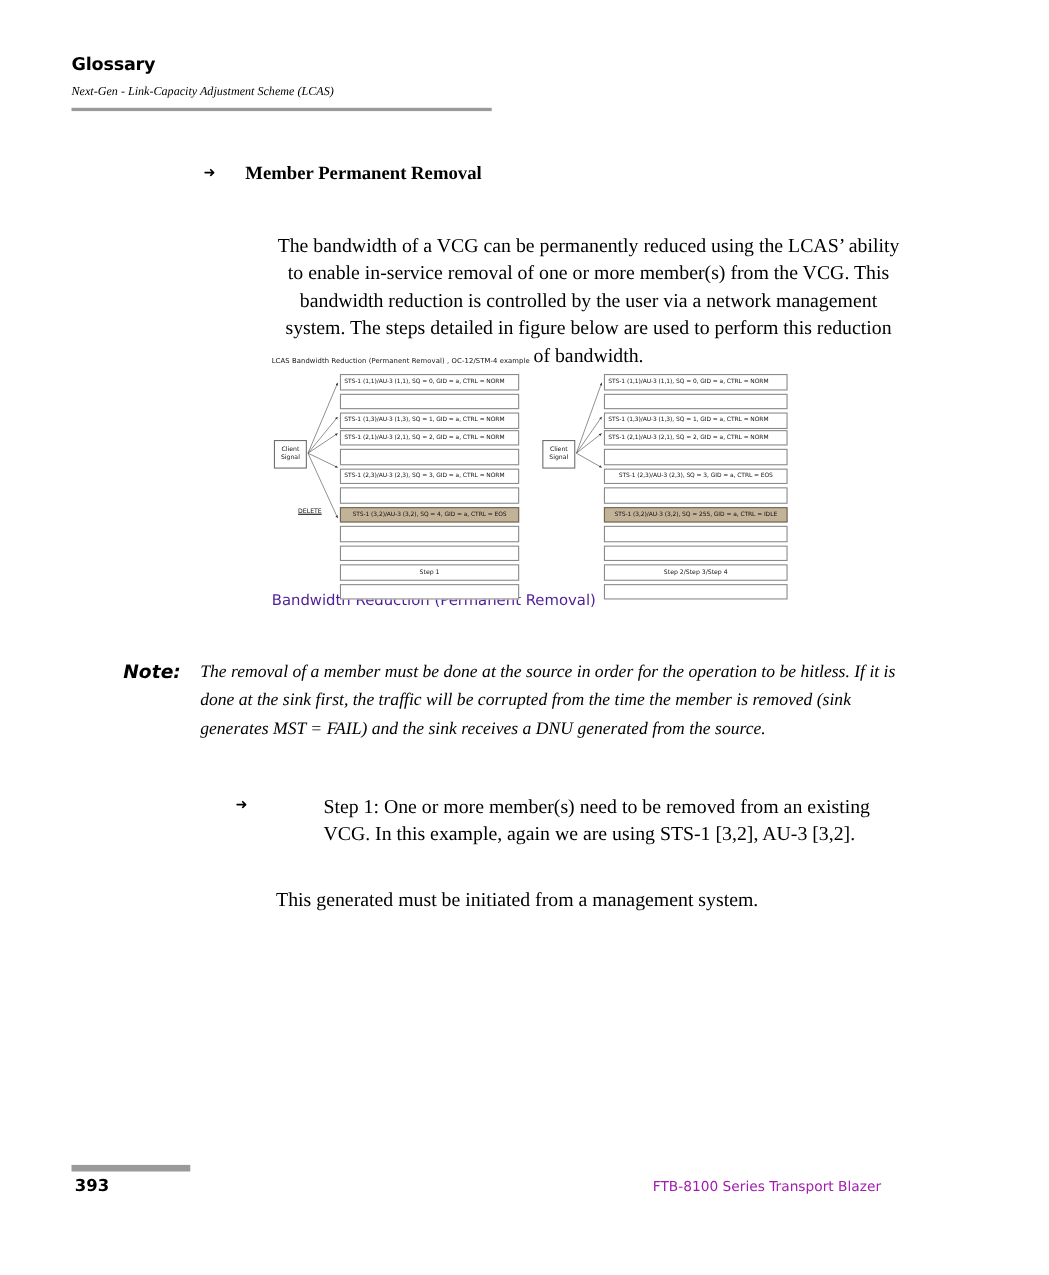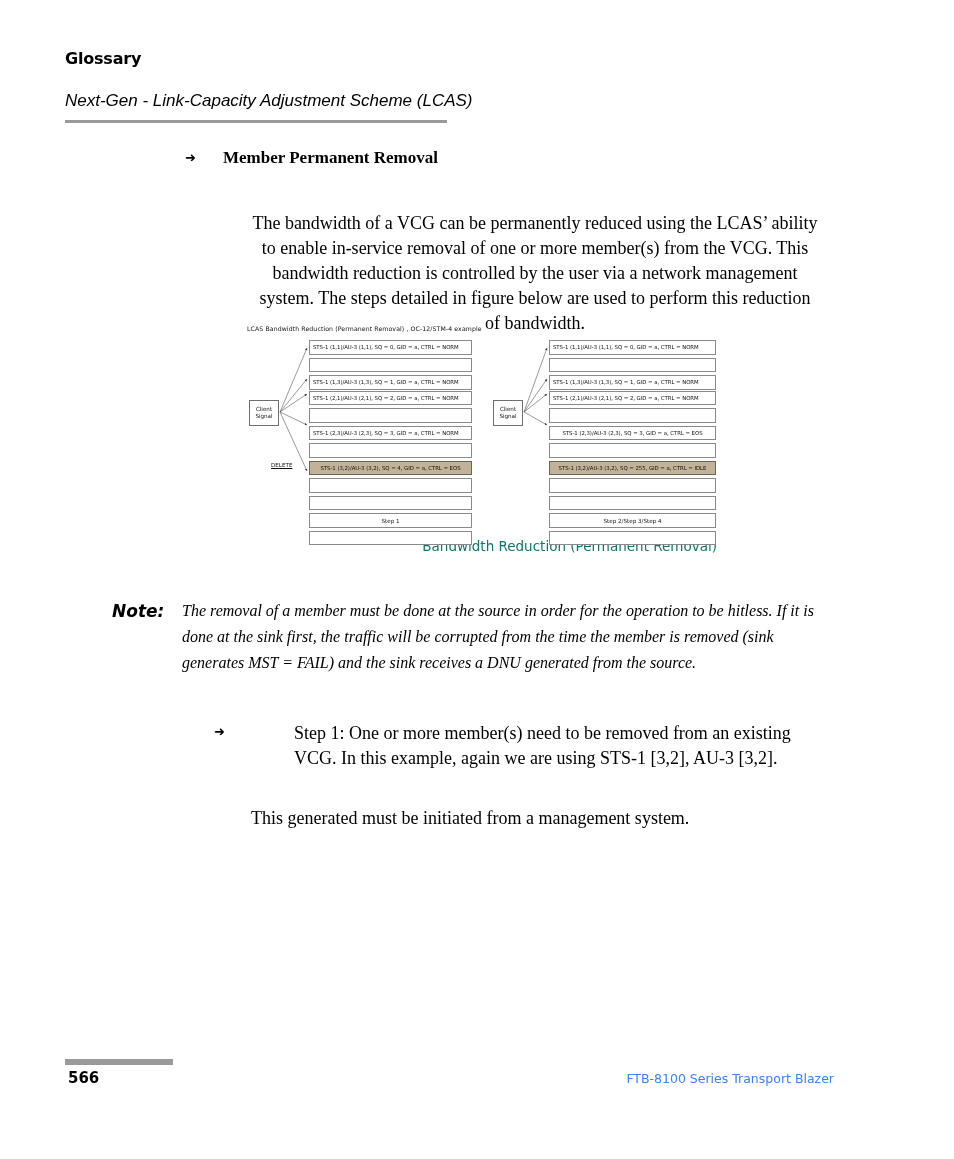--- a/index.html
+++ b/index.html
@@ -27,24 +27,24 @@
   .header-title {
     font-family: "DejaVu Sans", sans-serif;
     font-weight: bold;
     font-size: 16px;
     letter-spacing: -0.2px;
     color: #000;
     margin: 0;
     line-height: 1.1;
   }
   .header-subtitle {
-    font-family: Liberation Sans, sans-serif;
+    font-family: Liberation Serif, serif;
     font-style: italic;
-    font-size: 17px;
-    margin-top: 23px;
+    font-size: 11px;
+    margin-top: 9px;
     color: #000;
     white-space: nowrap;
   }
   .header-rule {
     margin-top: 9px;
     height: 3px;
     background: #9a9a9a;
     width: 382px;
   }
 
@@ -190,24 +190,24 @@
   .fig-svg {
     position: absolute;
     left: 0; top: 0;
     width: 225px; height: 192px;
     overflow: visible;
   }
 
   .fig-caption {
     margin-top: 6px;
     width: 470px;
-    text-align: right;
+    text-align: left;
     font-family: "DejaVu Sans", sans-serif;
     font-size: 13.5px;
-    color: #0f766e;
+    color: #4c1d95;
   }
 
   
   .note-block {
     position: absolute;
     left: 112px;
     top: 598px;
     width: 710px;
     display: flex;
     align-items: flex-start;
@@ -264,25 +264,25 @@
     position: absolute;
     left: 68px;
     top: 1069px;
     font-family: "DejaVu Sans", sans-serif;
     font-weight: bold;
     font-size: 15px;
     color: #000;
   }
   .footer-right {
     position: absolute;
-    right: 120px;
+    right: 153px;
     top: 1071px;
     font-family: "DejaVu Sans", sans-serif;
     font-size: 12.5px;
-    color: #3b82f6;
+    color: #a21caf;
   }
 </style>
 </head>
 <body>
 
 <div class="page">
 
   <div class="header">
     <div class="header-title">Glossary</div>
     <div class="header-subtitle">Next-Gen - Link-Capacity Adjustment Scheme (LCAS)</div>
@@ -387,16 +387,16 @@
 
   <div class="step-block">
     <div class="bullet-row">
       <span class="arrow">➜</span>
       <span class="step-text">Step 1: One or more member(s) need to be removed from an existing VCG. In this example, again we are using STS-1 [3,2], AU-3 [3,2].</span>
     </div>
   </div>
   <div class="step-sub">This generated must be initiated from a management system.</div>
 
   <div class="footer-rule"></div>
-  <div class="footer-page">566</div>
+  <div class="footer-page">393</div>
   <div class="footer-right">FTB-8100 Series Transport Blazer</div>
 
 </div>
 
 </body></html>

